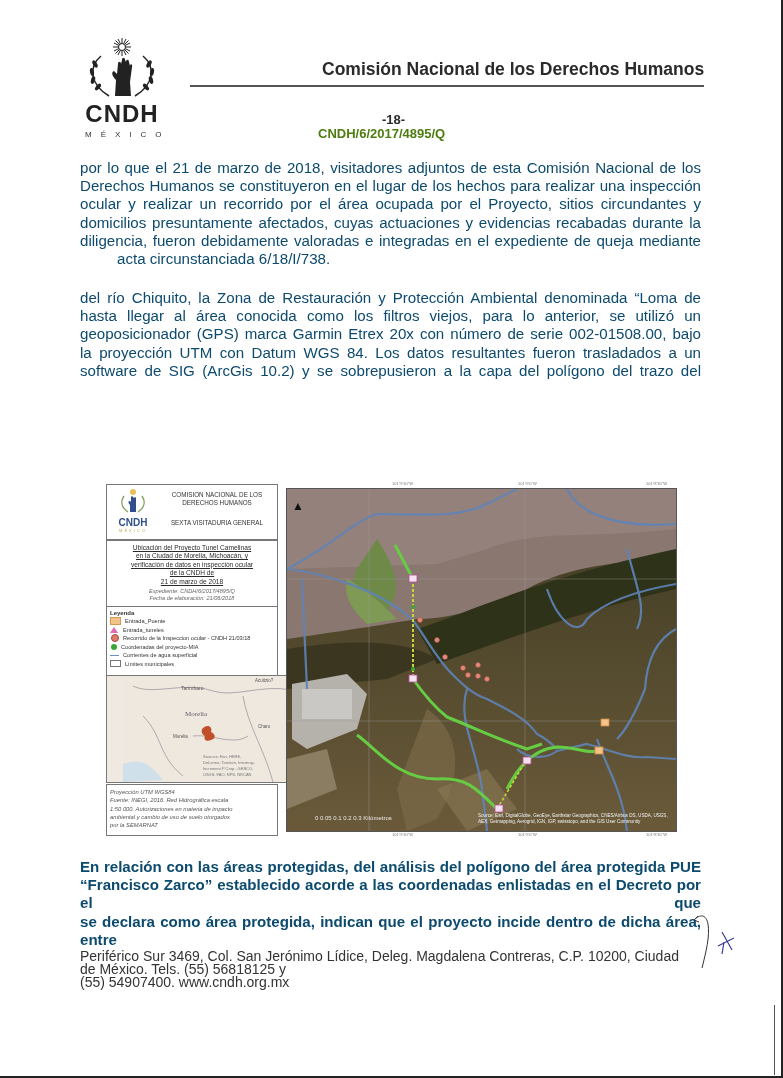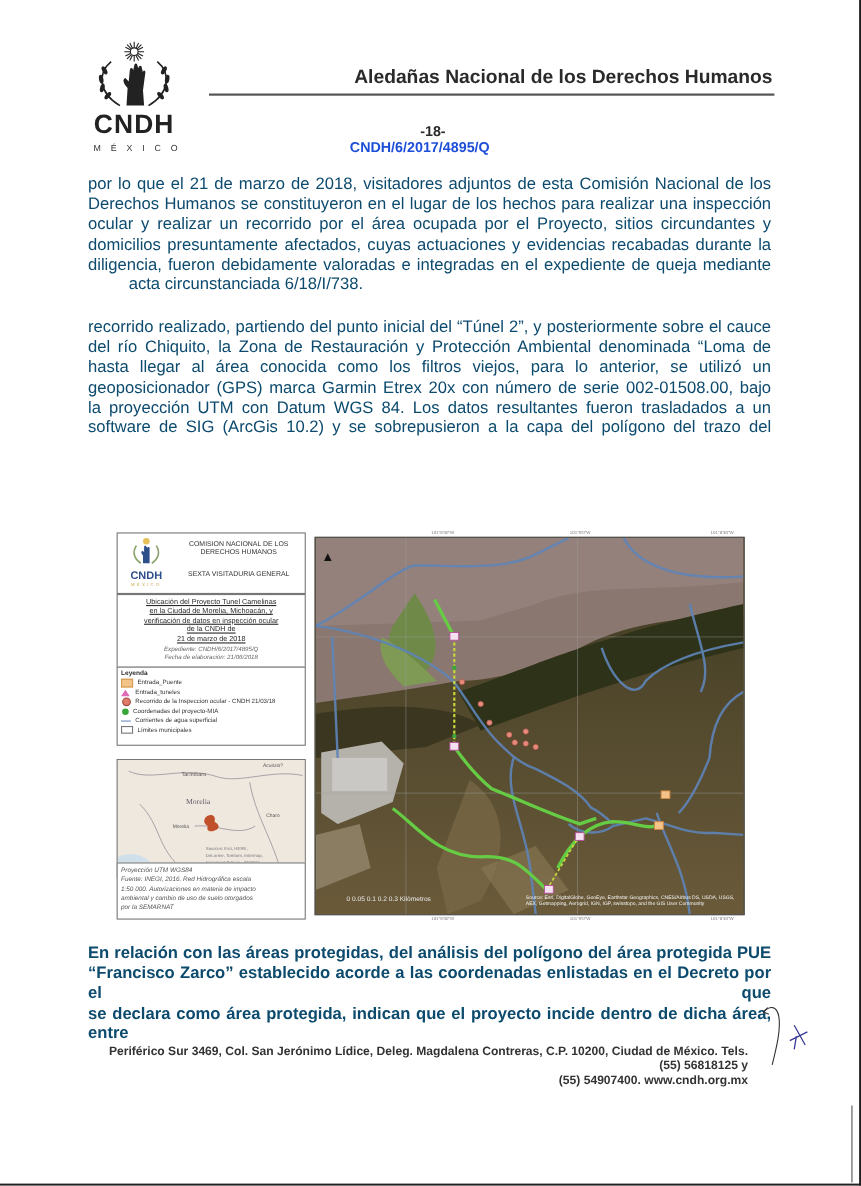--- a/index.html
+++ b/index.html
@@ -13,21 +13,21 @@
   .margin-line { position: absolute; right: 8px; top: 1005px; height: 70px; width: 1px; background: #555; }
 
   
   .logo { position: absolute; left: 76px; top: 36px; width: 92px; height: 106px; text-align: center; }
   .logo svg { display: block; margin: 0 auto; }
   .logo .acronym { font-family: "Liberation Sans", sans-serif; font-weight: bold; font-size: 24px; letter-spacing: 1px; color: #222; line-height: 24px; margin-top: 2px; }
   .logo .country { font-size: 8px; letter-spacing: 9px; color: #333; margin-top: 4px; padding-left: 9px; }
   .header-title { position: absolute; left: 322px; top: 59px; font-weight: bold; font-size: 17.5px; color: #2a2a2a; white-space: nowrap; }
   .header-rule { position: absolute; left: 190px; top: 85px; width: 514px; height: 2px; background: #555; }
   .page-num { position: absolute; left: 382px; top: 112px; font-weight: bold; font-size: 13px; color: #2a2a2a; }
-  .expediente { position: absolute; left: 318px; top: 126px; font-weight: bold; font-size: 13px; color: #1d4ed8; }
+  .expediente { position: absolute; left: 318px; top: 126px; font-weight: bold; font-size: 13px; color: #4d7c0f; }
 
   
   .para { position: absolute; left: 80px; width: 621px; font-size: 15.1px; line-height: 18.2px; text-align: justify; color: #0c4a6e; }
   .para span.line { display: block; text-align-last: justify; }
   .para span.line.last { text-align-last: left; margin-left: 37px; }
   .p1 { top: 159px; }
   .p2 { top: 289px; }
   .p3 { top: 858px; font-weight: bold; }
 
   
@@ -40,33 +40,33 @@
   .mini-logo .cty { font-size: 4px; letter-spacing: 2px; color: #c9a64a; }
   .box-head .org { position: absolute; left: 54px; top: 6px; width: 112px; text-align: center; font-size: 6.3px; line-height: 8px; color: #333; }
   .box-head .vis { position: absolute; left: 54px; top: 34px; width: 112px; text-align: center; font-size: 6.3px; color: #333; }
   .box-title { left: 0; top: 56px; width: 170px; height: 65px; }
   .box-title .t { text-align: center; font-size: 6.6px; line-height: 8.4px; color: #2a2a2a; text-decoration: underline; padding-top: 3px; }
   .box-title .m { text-align: center; font-size: 5.6px; font-style: italic; color: #666; line-height: 7px; margin-top: 2px; }
   .box-legend { left: 0; top: 122px; width: 170px; height: 70px; }
   .box-legend .lh { font-size: 6px; font-weight: bold; color: #333; padding: 3px 0 1px 3px; }
   .legend-row { display: flex; align-items: center; font-size: 5.6px; color: #333; height: 8.5px; padding-left: 3px; }
   .legend-row .sw { display: inline-block; width: 9px; height: 6px; margin-right: 4px; flex: none; }
-  .box-inset { left: 0; top: 206px; width: 170px; height: 106px; overflow: hidden; background: #efe9e2; }
+  .box-inset { left: 0; top: 191px; width: 170px; height: 106px; overflow: hidden; background: #efe9e2; padding-left: 16px; }
   .box-notes { left: 0; top: 300px; width: 170px; height: 50px; }
   .box-notes .n { font-size: 5.8px; font-style: italic; color: #555; line-height: 8.3px; padding: 3px 3px; }
 
   .map { position: absolute; left: 180px; top: 4px; width: 389px; height: 342px; border: 1px solid #555; overflow: hidden; background: #5a5030; }
   .map svg { display: block; }
   .grid-label { position: absolute; font-size: 4px; color: #777; }
   .map-attrib { position: absolute; right: 8px; bottom: 6px; font-size: 4.6px; color: #f2f2f2; line-height: 6px; text-align: left; width: 190px; }
   .map-scale { position: absolute; left: 28px; bottom: 10px; font-size: 6px; color: #e8e8e8; }
   .north { position: absolute; left: 5px; top: 10px; font-size: 12px; color: #111; }
 
   
-  .footer { position: absolute; left: 80px; top: 950px; width: 600px; text-align: right; font-size: 11px; line-height: 13px; color: #333; font-weight: bold; }
+  .footer { position: absolute; left: 80px; top: 950px; width: 600px; text-align: left; font-size: 14px; line-height: 13px; color: #333; }
   .annot { position: absolute; left: 692px; top: 912px; }
 </style>
 </head>
 <body>
 
 <div class="page-border-right"></div>
 <div class="page-border-bottom"></div>
 <div class="margin-line"></div>
 
 <div class="logo">
@@ -96,36 +96,35 @@
       <ellipse cx="72" cy="44" rx="2" ry="4" transform="rotate(-15 72 44)"></ellipse>
       <ellipse cx="67" cy="51" rx="2" ry="4" transform="rotate(-40 67 51)"></ellipse>
     </g>
 
     <path d="M36 60 L37 44 C33 40, 32 36, 35 35 L38 38 L39 28 C39 25, 42 25, 42 28 L43 24 C43 21, 46 21, 46 24 L47 26 C47 23, 50 23, 50 26 L51 30 C51 27, 54 28, 53 31 L51 46 L52 60 Z" fill="#222"></path>
   </svg>
   <div class="acronym">CNDH</div>
   <div class="country">MÉXICO</div>
 </div>
 
-<div class="header-title">Aledañas Nacional de los Derechos Humanos</div>
+<div class="header-title">Comisión Nacional de los Derechos Humanos</div>
 <div class="header-rule"></div>
 <div class="page-num">-18-</div>
 <div class="expediente">CNDH/6/2017/4895/Q</div>
 
 <div class="para p1">
   <span class="line">por lo que el 21 de marzo de 2018, visitadores adjuntos de esta Comisión Nacional de los</span>
   <span class="line">Derechos Humanos se constituyeron en el lugar de los hechos para realizar una inspección</span>
   <span class="line">ocular y realizar un recorrido por el área ocupada por el Proyecto, sitios circundantes y</span>
   <span class="line">domicilios presuntamente afectados, cuyas actuaciones y evidencias recabadas durante la</span>
   <span class="line">diligencia, fueron debidamente valoradas e integradas en el expediente de queja mediante</span>
   <span class="line last">acta circunstanciada 6/18/I/738.</span>
 </div>
 
 <div class="para p2">
-  <span class="line">recorrido realizado, partiendo del punto inicial del “Túnel 2”, y posteriormente sobre el cauce</span>
   <span class="line">del río Chiquito, la Zona de Restauración y Protección Ambiental denominada “Loma de</span>
   <span class="line">hasta llegar al área conocida como los filtros viejos, para lo anterior, se utilizó un</span>
   <span class="line">geoposicionador (GPS) marca Garmin Etrex 20x con número de serie 002-01508.00, bajo</span>
   <span class="line">la proyección UTM con Datum WGS 84. Los datos resultantes fueron trasladados a un</span>
   <span class="line">software de SIG (ArcGis 10.2) y se sobrepusieron a la capa del polígono del trazo del</span>
 </div>
 
 <div class="figure">
   <div class="panel">
     <div class="box box-head">

